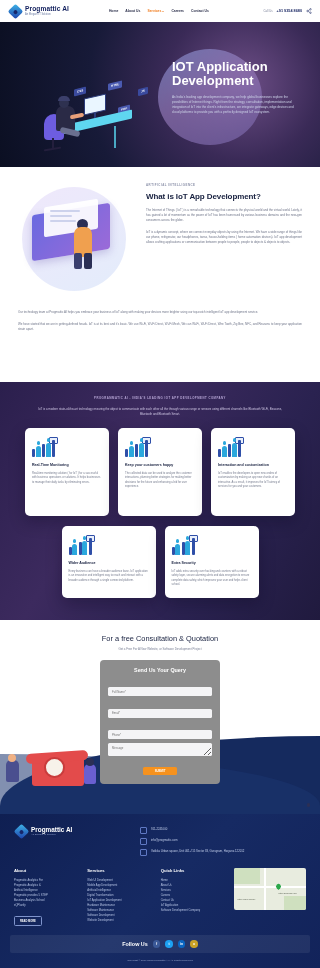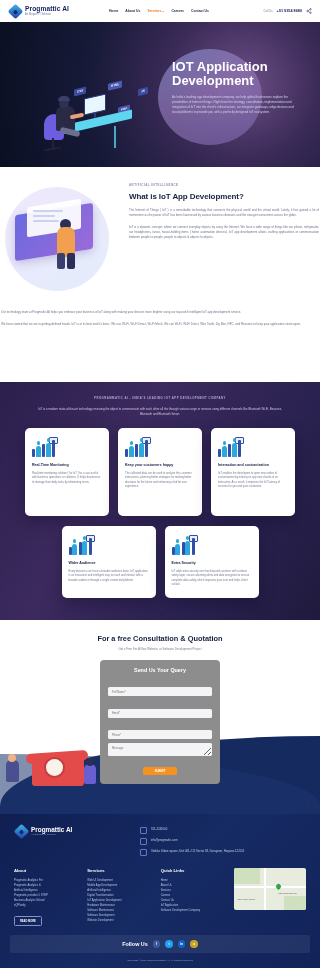--- a/index.html
+++ b/index.html
@@ -47,21 +47,21 @@
   .person-cap{position:absolute;left:36px;top:22px;width:12px;height:5px;background:#3b3f6b;border-radius:6px 6px 0 0;}
   .person-arm{position:absolute;left:48px;top:40px;width:14px;height:4px;background:#e8a07a;border-radius:2px;transform:rotate(-12deg);}
   .person-leg{position:absolute;left:38px;top:55px;width:20px;height:6px;background:#6a6f8f;border-radius:3px;transform:rotate(14deg);}
   .tag{position:absolute;font-size:3px;font-weight:700;color:#fff;padding:1.4px 3px;border-radius:1px;transform:skewY(-13deg);}
   .tag-css{left:52px;top:14px;background:#3a4a9e;}
   .tag-html{left:86px;top:8px;background:#4a5ab0;}
   .tag-js{left:116px;top:14px;background:#3a4a9e;}
   .tag-php{left:96px;top:32px;background:#4a5ab0;}
 
   
-  .sec-what{background:#fff;padding:16px 1px 14px;position:relative;overflow:hidden;min-height:215px;}
+  .sec-what{background:#fff;padding:16px 18px 14px;position:relative;overflow:hidden;min-height:215px;}
   .what-grid{display:flex;gap:10px;}
   .what-art{width:118px;flex:none;position:relative;height:120px;}
   .art-blob{position:absolute;left:4px;top:4px;width:104px;height:104px;border-radius:50%;
     background:linear-gradient(150deg,#efe8fb,#e3ecfb);}
   .art-card{position:absolute;left:14px;top:26px;width:78px;height:46px;border-radius:3px;
     background:linear-gradient(135deg,#6a6ae0,#9b6ad8);transform:skewY(-9deg);box-shadow:0 3px 8px rgba(80,60,160,.25);}
   .art-card2{position:absolute;left:26px;top:20px;width:54px;height:30px;border-radius:2px;background:#fff;transform:skewY(-9deg);opacity:.93;}
   .art-bar{position:absolute;height:2.2px;border-radius:1px;background:#cdd2ec;}
   .art-person{position:absolute;left:56px;top:44px;width:18px;height:30px;background:#f0a04f;border-radius:7px 7px 2px 2px;}
   .art-head{position:absolute;left:59px;top:36px;width:11px;height:11px;background:#2b2f55;border-radius:50%;}
@@ -86,21 +86,21 @@
   .card-icon{width:26px;height:20px;position:relative;margin-bottom:6px;}
   .ci-bar{position:absolute;bottom:0;width:3px;border-radius:1px;background:#2f4fa8;}
   .ci-fig{position:absolute;bottom:0;width:5px;background:#2ba8dd;border-radius:2.5px 2.5px 0 0;}
   .ci-head{position:absolute;width:3.4px;height:3.4px;border-radius:50%;background:#2ba8dd;}
   .ci-box{position:absolute;right:0;top:0;width:9px;height:7px;background:#eaf0fb;border:.6px solid #2f4fa8;border-radius:1px;}
   .card-title{font-size:3.6px;font-weight:700;color:#17203f;line-height:1.3;}
   .card-body{font-size:2.7px;line-height:1.68;color:#747a8d;margin-top:4px;}
 
   
   .sec-quote{background:#fff;padding:14px 10px 30px;position:relative;overflow:hidden;min-height:130px;}
-  .quote-h2{font-size:7.4px;font-weight:700;color:#17203f;text-align:center;}
+  .quote-h2{font-size:7.4px;font-weight:400;color:#17203f;text-align:center;}
   .quote-sub{font-size:2.9px;color:#7b8096;text-align:center;margin-top:4px;}
   .wave{position:absolute;left:0;bottom:0;width:320px;height:78px;
     background:#152a5e;border-radius:100% 0 0 0/70px 0 0 0;}
   .wave2{position:absolute;left:0;bottom:0;width:320px;height:60px;background:#1b3570;border-radius:0 100% 0 0/0 52px 0 0;opacity:.55;}
   .form-card{position:relative;z-index:5;width:120px;margin:9px auto 0;background:#8d8d8d;border-radius:4px;padding:7px 8px 9px;}
   .form-title{font-size:5.4px;font-weight:700;color:#fff;text-align:center;margin-bottom:6px;}
   .fld{width:100%;height:9px;background:#f4f4f6;border:none;border-radius:1.5px;margin-bottom:4px;
     font-size:2.8px;color:#9a9aa8;padding:0 4px;font-family:"Liberation Sans",sans-serif;}
   .fld.msg{height:13px;padding-top:2.5px;}
   .submit{display:block;margin:3px auto 0;width:34px;height:7.5px;background:#f6921e;border:none;border-radius:1.5px;

